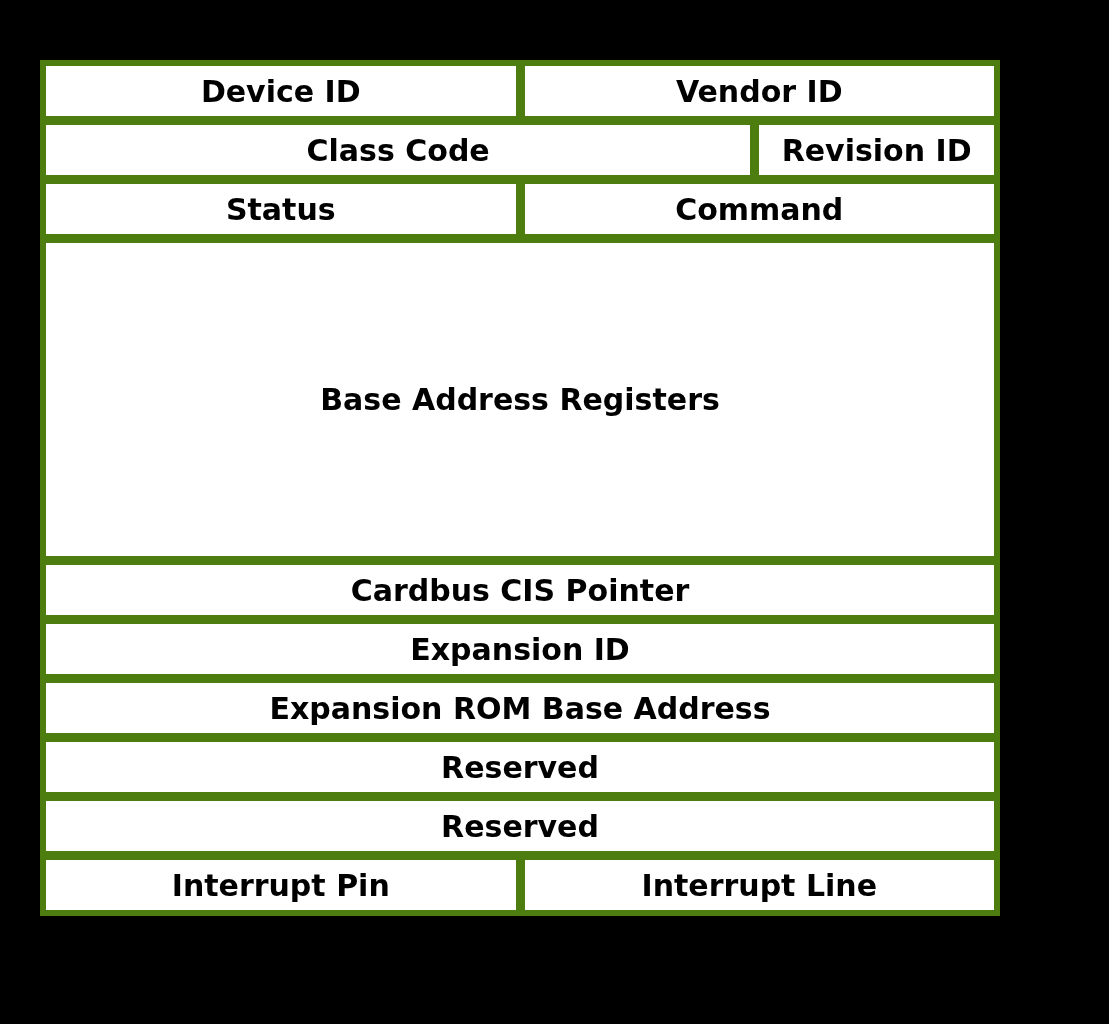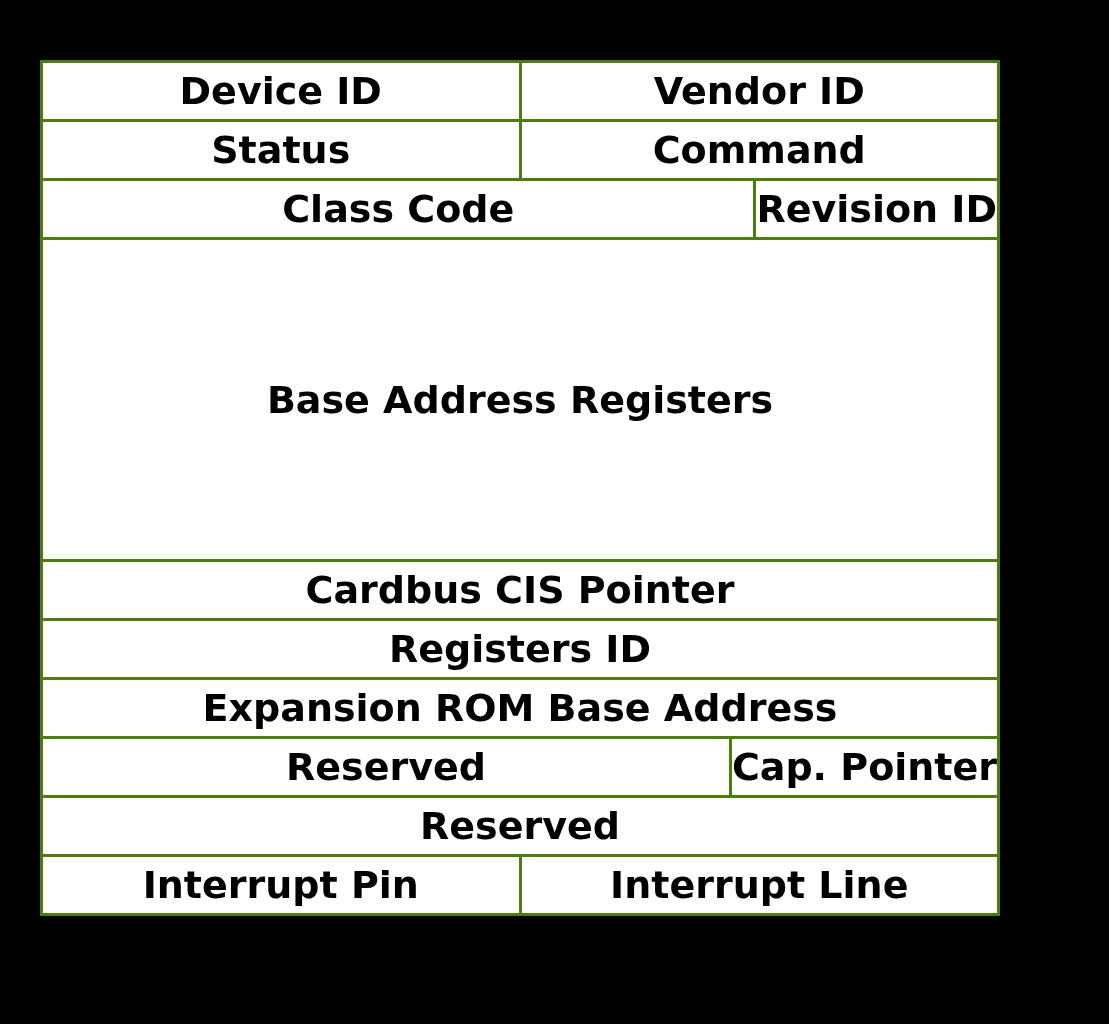--- a/index.html
+++ b/index.html
@@ -23,26 +23,26 @@
       width: 960px;
       display: flex;
       flex-direction: column;
     }
     .row {
       display: flex;
       width: 100%;
     }
     .cell {
       background: #fff;
-      border: 3px solid #4d7c0f;
+      border: 6px solid #4d7c0f;
       display: flex;
       align-items: center;
       justify-content: center;
       text-align: center;
-      font-size: 38px;
+      font-size: 30px;
       white-space: nowrap;
     }
     .h-std {
       height: 62px;
     }
     .h-big {
       height: 325px;
     }
     
     .w4 { flex: 4; }
@@ -61,42 +61,41 @@
   </style>
 </head>
 <body>
 
 <div class="diagram" id="diagram-root">
     <div class="row">
       <div class="cell w2 h-std">Device ID</div>
       <div class="cell w2 h-std">Vendor ID</div>
     </div>
     <div class="row">
+      <div class="cell w3 h-std">Class Code</div>
+      <div class="cell w1 h-std">Revision ID</div>
+    </div>
+    <div class="row">
       <div class="cell w2 h-std">Status</div>
       <div class="cell w2 h-std">Command</div>
-    </div>
-    <div class="row">
-      <div class="cell w3 h-std">Class Code</div>
-      <div class="cell w1 h-std">Revision ID</div>
     </div>
     <div class="row">
       <div class="cell w4 h-big">Base Address Registers</div>
     </div>
     <div class="row">
       <div class="cell w4 h-std">Cardbus CIS Pointer</div>
     </div>
     <div class="row">
-      <div class="cell w2 h-std">Registers ID</div>
+      <div class="cell w2 h-std">Expansion ID</div>
     </div>
     <div class="row">
       <div class="cell w4 h-std">Expansion ROM Base Address</div>
     </div>
     <div class="row">
       <div class="cell w3 h-std">Reserved</div>
-      <div class="cell w1 h-std">Cap. Pointer</div>
     </div>
     <div class="row">
       <div class="cell w4 h-std">Reserved</div>
     </div>
     <div class="row">
       <div class="cell w1 h-std">Interrupt Pin</div>
       <div class="cell w1 h-std">Interrupt Line</div>
     </div>
   </div>
 

